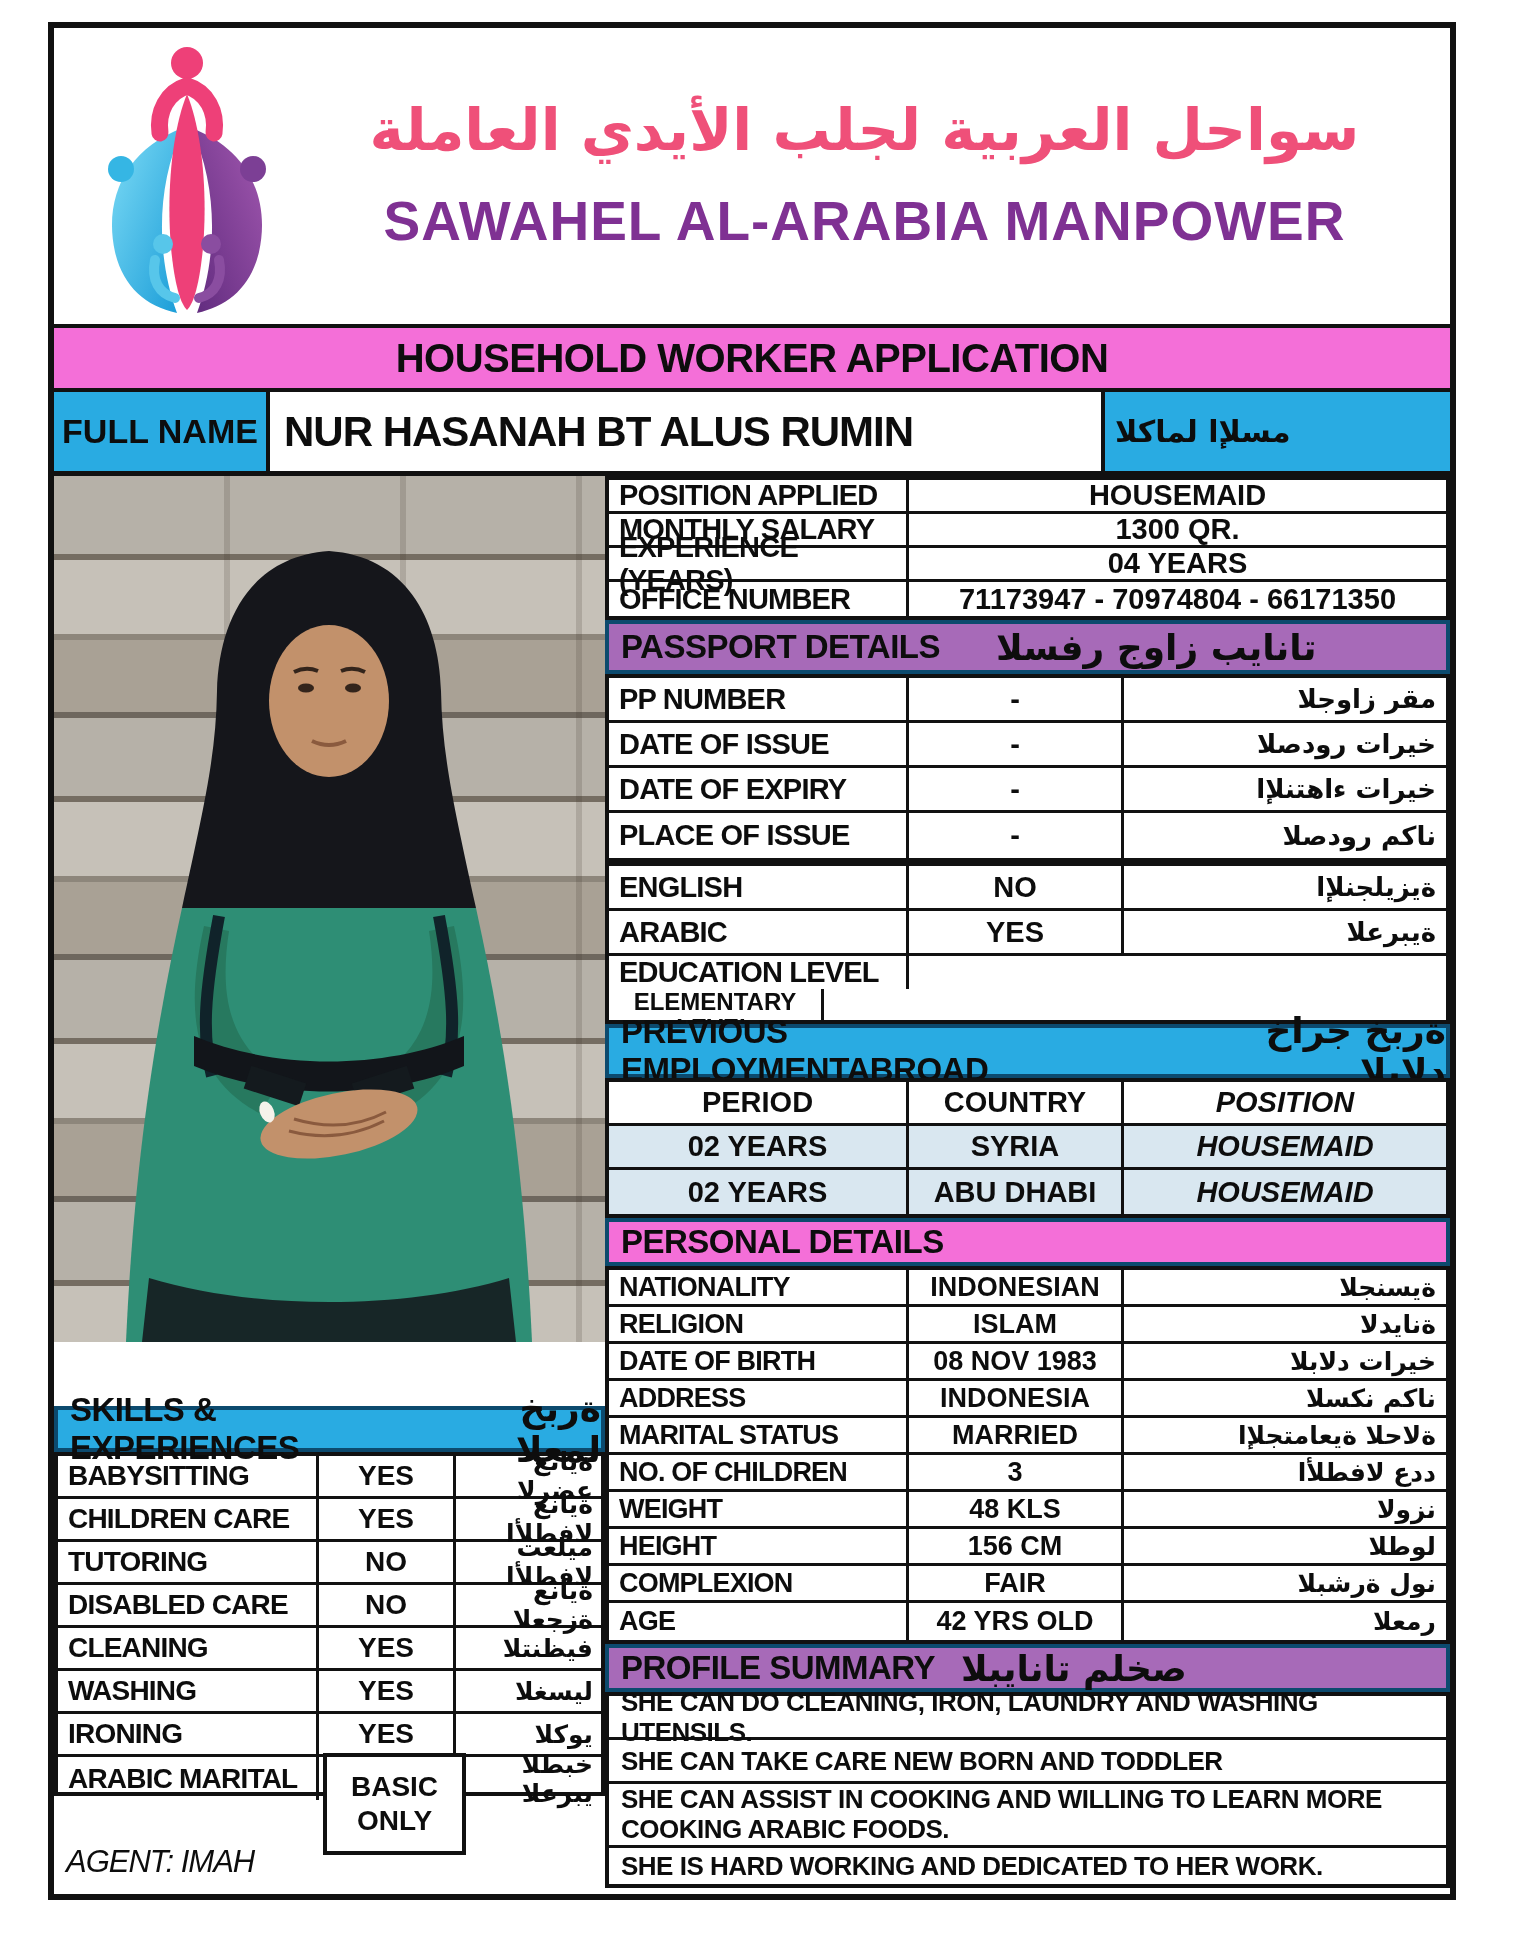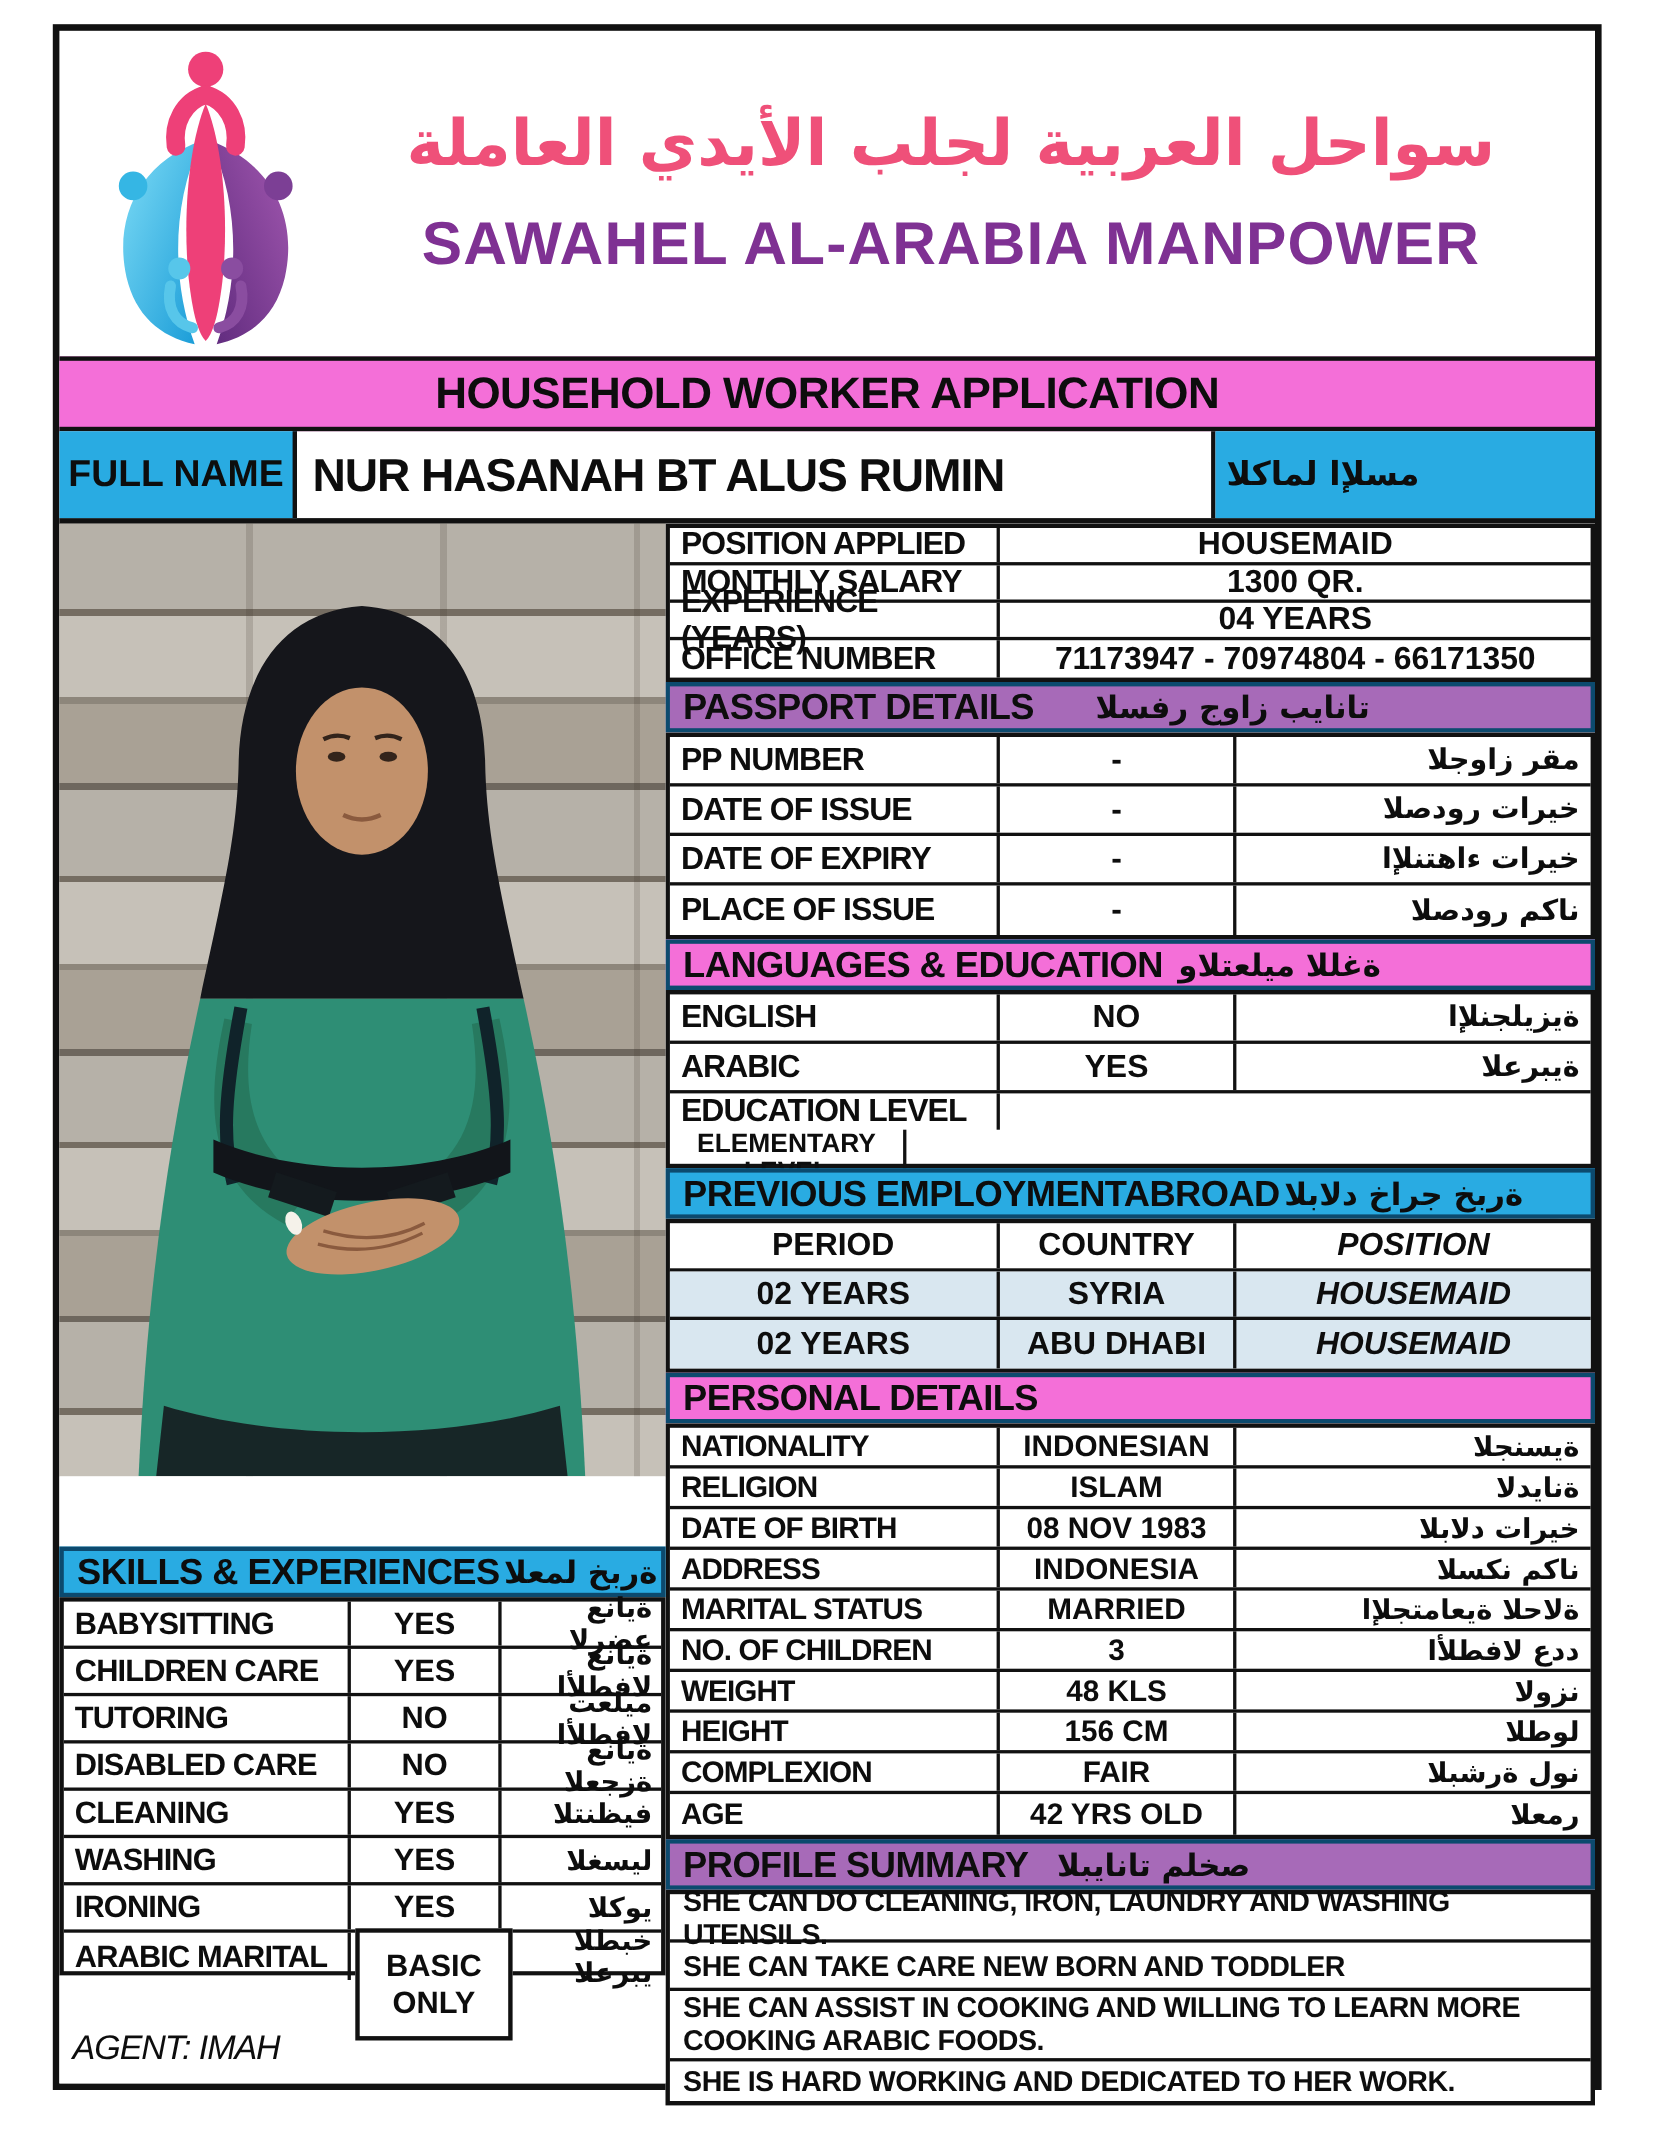--- a/index.html
+++ b/index.html
@@ -35,21 +35,21 @@
   .photo{position:relative;height:866px;overflow:hidden;
     background:
       repeating-linear-gradient(90deg, rgba(60,50,40,0) 0 170px, rgba(60,50,40,0.18) 170px 176px),
       repeating-linear-gradient(180deg, #b6b1a8 0 78px, #756d62 78px 84px, #c6c1b8 84px 158px, #8d867b 158px 164px, #a9a195 164px 236px, #6e675e 236px 242px);}
   .photo svg{position:absolute;left:0;top:0;}
   .photo-gap{height:64px;background:#fff;}
 
   
   .banner{display:flex;align-items:center;padding-left:12px;border:4px solid #0c4a6e;font-weight:800;}
   .banner .bt{font-size:33px;letter-spacing:-0.5px;}
-  .banner .ar{font-family:"DejaVu Sans",sans-serif;font-weight:bold;font-size:28px;}
+  .banner .ar{font-family:"DejaVu Sans",sans-serif;font-weight:bold;font-size:36px;}
   .cyan{background:#29abe2;}
   .pinkb{background:#f46fd8;}
   .purpleb{background:#a76ab8;}
   .g0{gap:4px;} .g1{gap:14px;} .g2{gap:26px;} .g3{gap:56px;}
 
   
   .tbl{border:4px solid #111;display:flex;flex-direction:column;background:#fff;}
   .row{display:flex;border-bottom:3px solid #111;}
   .tbl .row:last-child{border-bottom:none;}
   .cell{border-right:3px solid #111;display:flex;align-items:center;font-weight:800;}
@@ -261,24 +261,20 @@
           <div class="cell val">-</div>
           <div class="cell ar-cell" dir="rtl">خيرات ءاهتنلإا</div>
         </div>
         <div class="row h45">
           <div class="cell lbl">PLACE OF ISSUE</div>
           <div class="cell val">-</div>
           <div class="cell ar-cell" dir="rtl">ناكم رودصلا</div>
         </div>
       </div>
 
-      <div class="banner pinkb sec-b54 g1">
-        <span class="bt">LANGUAGES &amp; EDUCATION</span>
-        <span class="ar" dir="rtl">ةغللا ميلعتلاو</span>
-      </div>
 
       <div class="tbl">
         <div class="row h45">
           <div class="cell lbl">ENGLISH</div>
           <div class="cell val">NO</div>
           <div class="cell ar-cell" dir="rtl">ةيزيلجنلإا</div>
         </div>
         <div class="row h45">
           <div class="cell lbl">ARABIC</div>
           <div class="cell val">YES</div>

